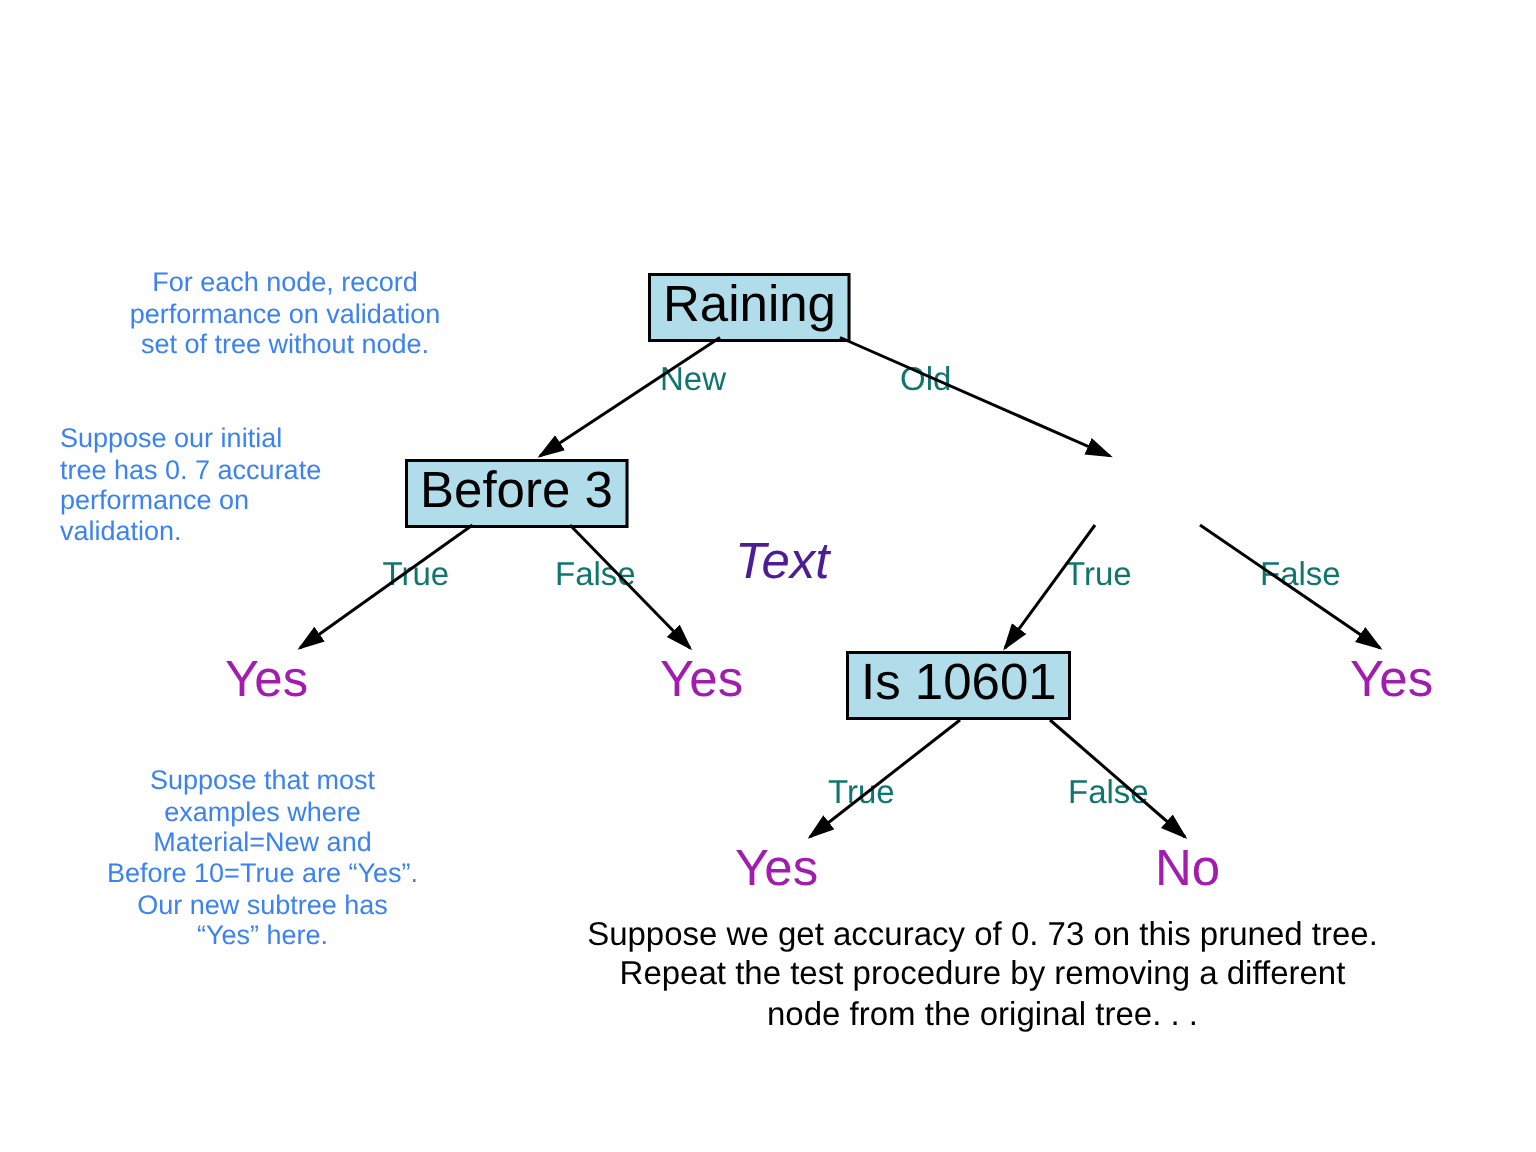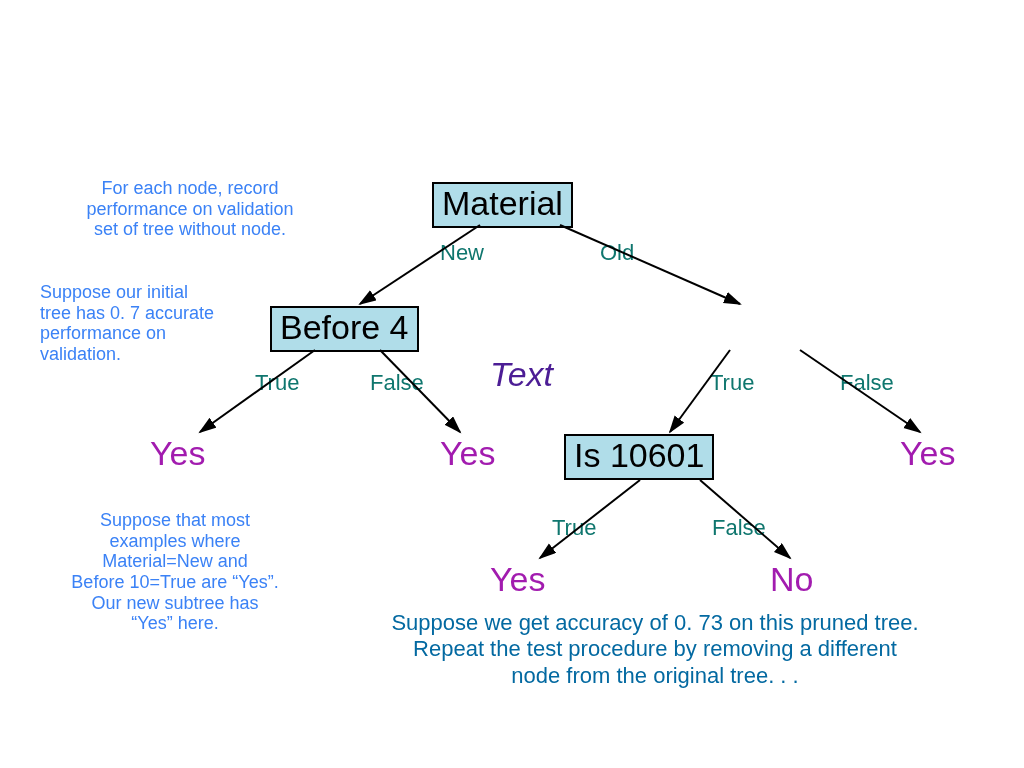--- a/index.html
+++ b/index.html
@@ -56,21 +56,21 @@
   }
   .text-label {
     position: absolute;
     font-size: 34px;
     color: #4c1d95;
     font-style: italic;
   }
   .bottom-note {
     position: absolute;
     font-size: 22px;
-    color: #0369a1;
+    color: #000000;
     text-align: center;
     line-height: 1.2;
   }
   svg.arrows {
     position: absolute;
     top: 0;
     left: 0;
     width: 1024px;
     height: 768px;
     pointer-events: none;
@@ -79,22 +79,22 @@
 </head>
 <body>
 
 <div class="stage">
 
 
   <div class="annot" style="top:178px; left:60px; width:260px;">For each node, record<br>performance on validation<br>set of tree without node.</div>
   <div class="annot" style="top:282px; left:40px; width:230px; text-align:left;">Suppose our initial<br>tree has 0. 7 accurate<br>performance on<br>validation.</div>
   <div class="annot" style="top:510px; left:45px; width:260px;">Suppose that most<br>examples where<br>Material=New and<br>Before 10=True are “Yes”.<br>Our new subtree has<br>“Yes” here.</div>
 
-  <div class="boxnode" style="top:182px; left:432px;">Material</div>
-  <div class="boxnode" style="top:306px; left:270px;">Before 4</div>
+  <div class="boxnode" style="top:182px; left:432px;">Raining</div>
+  <div class="boxnode" style="top:306px; left:270px;">Before 3</div>
   <div class="boxnode" style="top:434px; left:564px;">Is 10601</div>
 
   <div class="edge-label" style="top:240px; left:440px;">New</div>
   <div class="edge-label" style="top:240px; left:600px;">Old</div>
 
   <div class="edge-label" style="top:370px; left:255px;">True</div>
   <div class="edge-label" style="top:370px; left:370px;">False</div>
 
   <div class="edge-label" style="top:370px; left:710px;">True</div>
   <div class="edge-label" style="top:370px; left:840px;">False</div>

